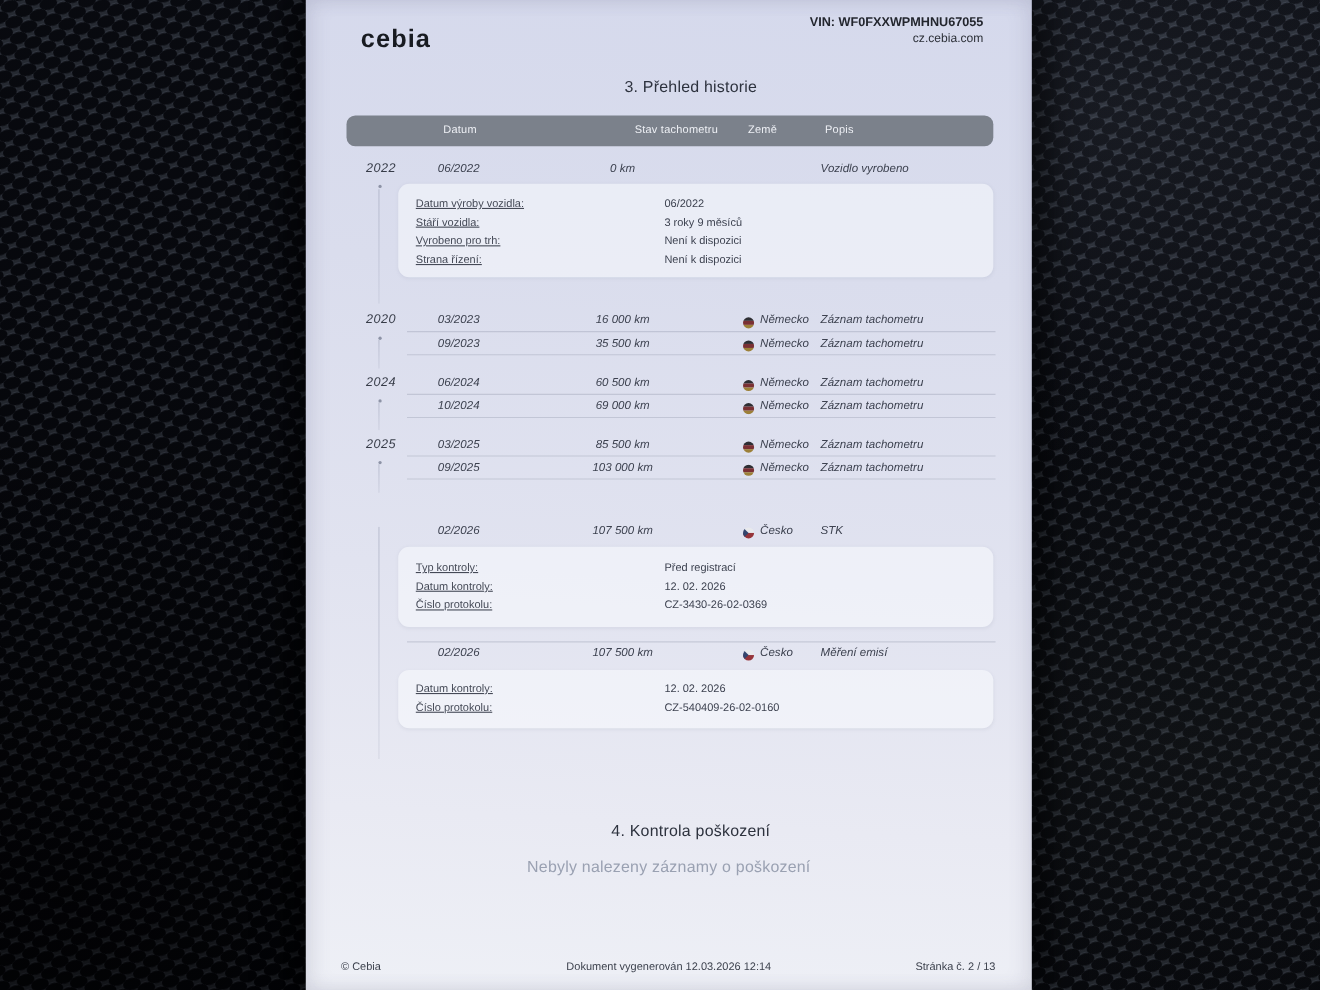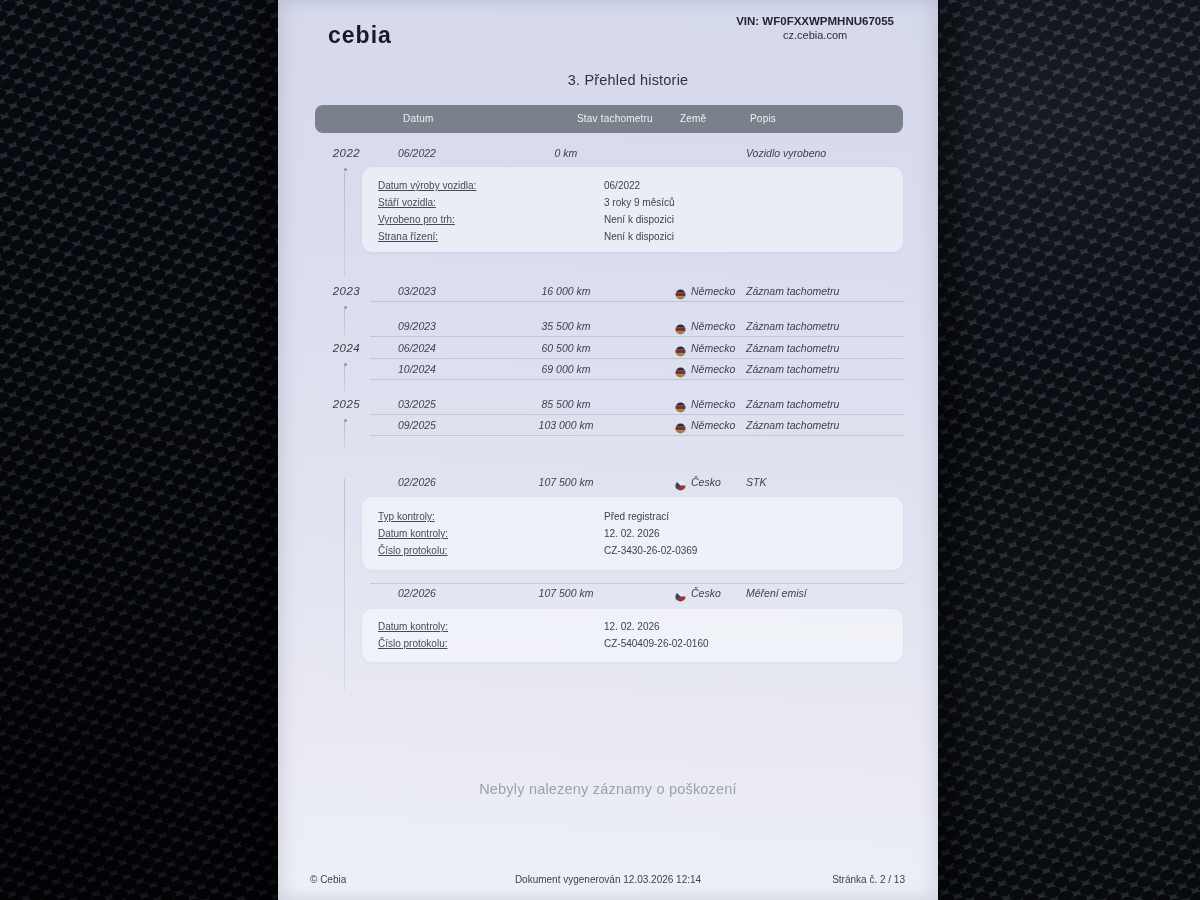--- a/index.html
+++ b/index.html
@@ -34,21 +34,21 @@
     position:absolute; left:278px; top:0; width:660px; height:900px;
     background:linear-gradient(183deg,#d5d9ec 0%,#dadded 28%,#e1e3f0 58%,#e9eaf3 82%,#eef0f6 100%);
     box-shadow:-16px 0 30px rgba(0,0,0,0.55), 16px 0 30px rgba(0,0,0,0.5),
                inset 7px 0 16px rgba(90,95,125,0.13), inset -7px 0 16px rgba(90,95,125,0.11);
   }
 
   .logo { position:absolute; left:50px; top:10px; font-size:23px; font-weight:700;
           letter-spacing:1px; color:#181b21;margin-top:12px; }
   .vin-block { position:absolute; right:44px; top:15px; text-align:right; color:#23262e; }
   .vin-line  { font-size:11.5px; font-weight:700; }
-  .site-line { font-size:11px; margin-top:2px; color:#2c3038;text-align:center; }
+  .site-line { font-size:11px; margin-top:2px; color:#2c3038; }
 
   .sec-title { position:absolute; left:0; right:0; text-align:center;
                font-size:14.5px; font-weight:500; color:#2d323e; letter-spacing:0.2px;padding-left:40px; }
 
   
   .hbar { position:absolute; left:37px; top:105px; width:588px; height:28px;
           background:#7b818b; border-radius:8px; }
   .hcol { position:absolute; top:0; height:28px; line-height:28px;
           font-size:10px; color:#eef0f5; letter-spacing:0.2px; }
 
@@ -127,40 +127,40 @@
     <span class="desc">Vozidlo vyrobeno</span>
   </div>
   <div class="card" style="top:167px;height:85px">
     <div class="crow" style="top:10px"><span>Datum výroby vozidla:</span><span class="cval">06/2022</span></div>
     <div class="crow" style="top:27px"><span>Stáří vozidla:</span><span class="cval">3 roky 9 měsíců</span></div>
     <div class="crow" style="top:44px"><span>Vyrobeno pro trh:</span><span class="cval">Není k dispozici</span></div>
     <div class="crow" style="top:61px"><span>Strana řízení:</span><span class="cval">Není k dispozici</span></div>
   </div>
 
   <div class="t-row sep" style="top:281px">
-    <span class="yr">2023</span>
+    <span class="yr">2020</span>
     <span class="ydot"></span>
     <span class="date">03/2023</span>
     <span class="km">16 000 km</span>
     <span class="flagbox"><svg width="11" height="11" viewBox="0 0 12 12">
           <defs>
             <clipPath id="c1">
               <circle cx="6" cy="6" r="5.5"></circle>
             </clipPath>
           </defs>
           <g clip-path="url(#c1)">
             <rect width="12" height="4" fill="#2e2e33"></rect>
             <rect y="4" width="12" height="4" fill="#7a3034"></rect>
             <rect y="8" width="12" height="4" fill="#9c8038"></rect>
           </g>
         </svg></span>
     <span class="country">Německo</span>
     <span class="desc">Záznam tachometru</span>
   </div>
-  <div class="t-row sep" style="top:316px">
+  <div class="t-row sep" style="top:302px">
     <span class="date">09/2023</span>
     <span class="km">35 500 km</span>
     <span class="flagbox"><svg width="11" height="11" viewBox="0 0 12 12">
           <g clip-path="url(#c1)">
             <rect width="12" height="4" fill="#2e2e33"></rect>
             <rect y="4" width="12" height="4" fill="#7a3034"></rect>
             <rect y="8" width="12" height="4" fill="#9c8038"></rect>
           </g>
         </svg></span>
     <span class="country">Německo</span>
@@ -262,19 +262,20 @@
         </svg></span>
     <span class="country">Česko</span>
     <span class="desc">Měření emisí</span>
   </div>
 
   <div class="card" style="top:609px;height:53px">
     <div class="crow" style="top:9px"><span>Datum kontroly:</span><span class="cval">12. 02. 2026</span></div>
     <div class="crow" style="top:26px"><span>Číslo protokolu:</span><span class="cval">CZ-540409-26-02-0160</span></div>
   </div>
 
+  <div class="sec-title" style="top:748px">4. Kontrola poškození</div>
   <div class="subtitle" style="top:781px">Nebyly nalezeny záznamy o poškození</div>
 
   <div class="f-item" style="left:32px">© Cebia</div>
   <div class="f-item" style="left:0;right:0;text-align:center">Dokument vygenerován 12.03.2026 12:14</div>
   <div class="f-item" style="right:33px">Stránka č. 2 / 13</div>
 
 </div>
 
 </body></html>

